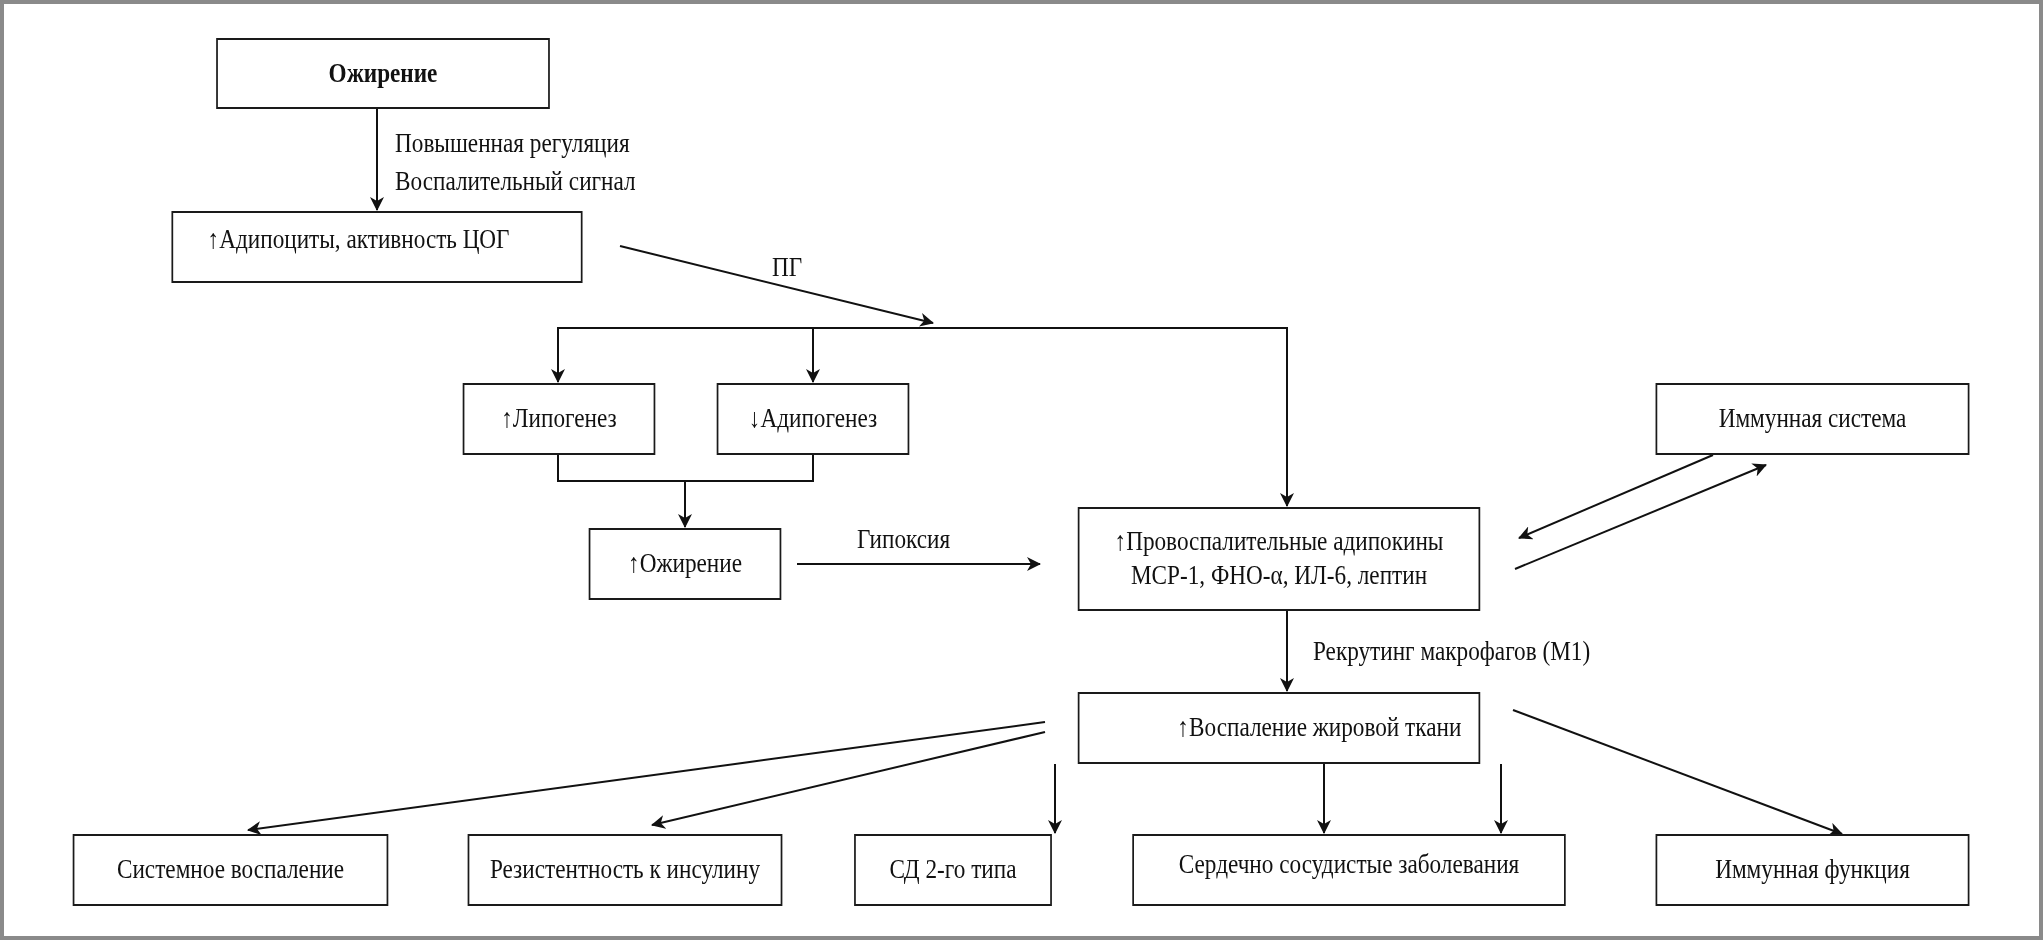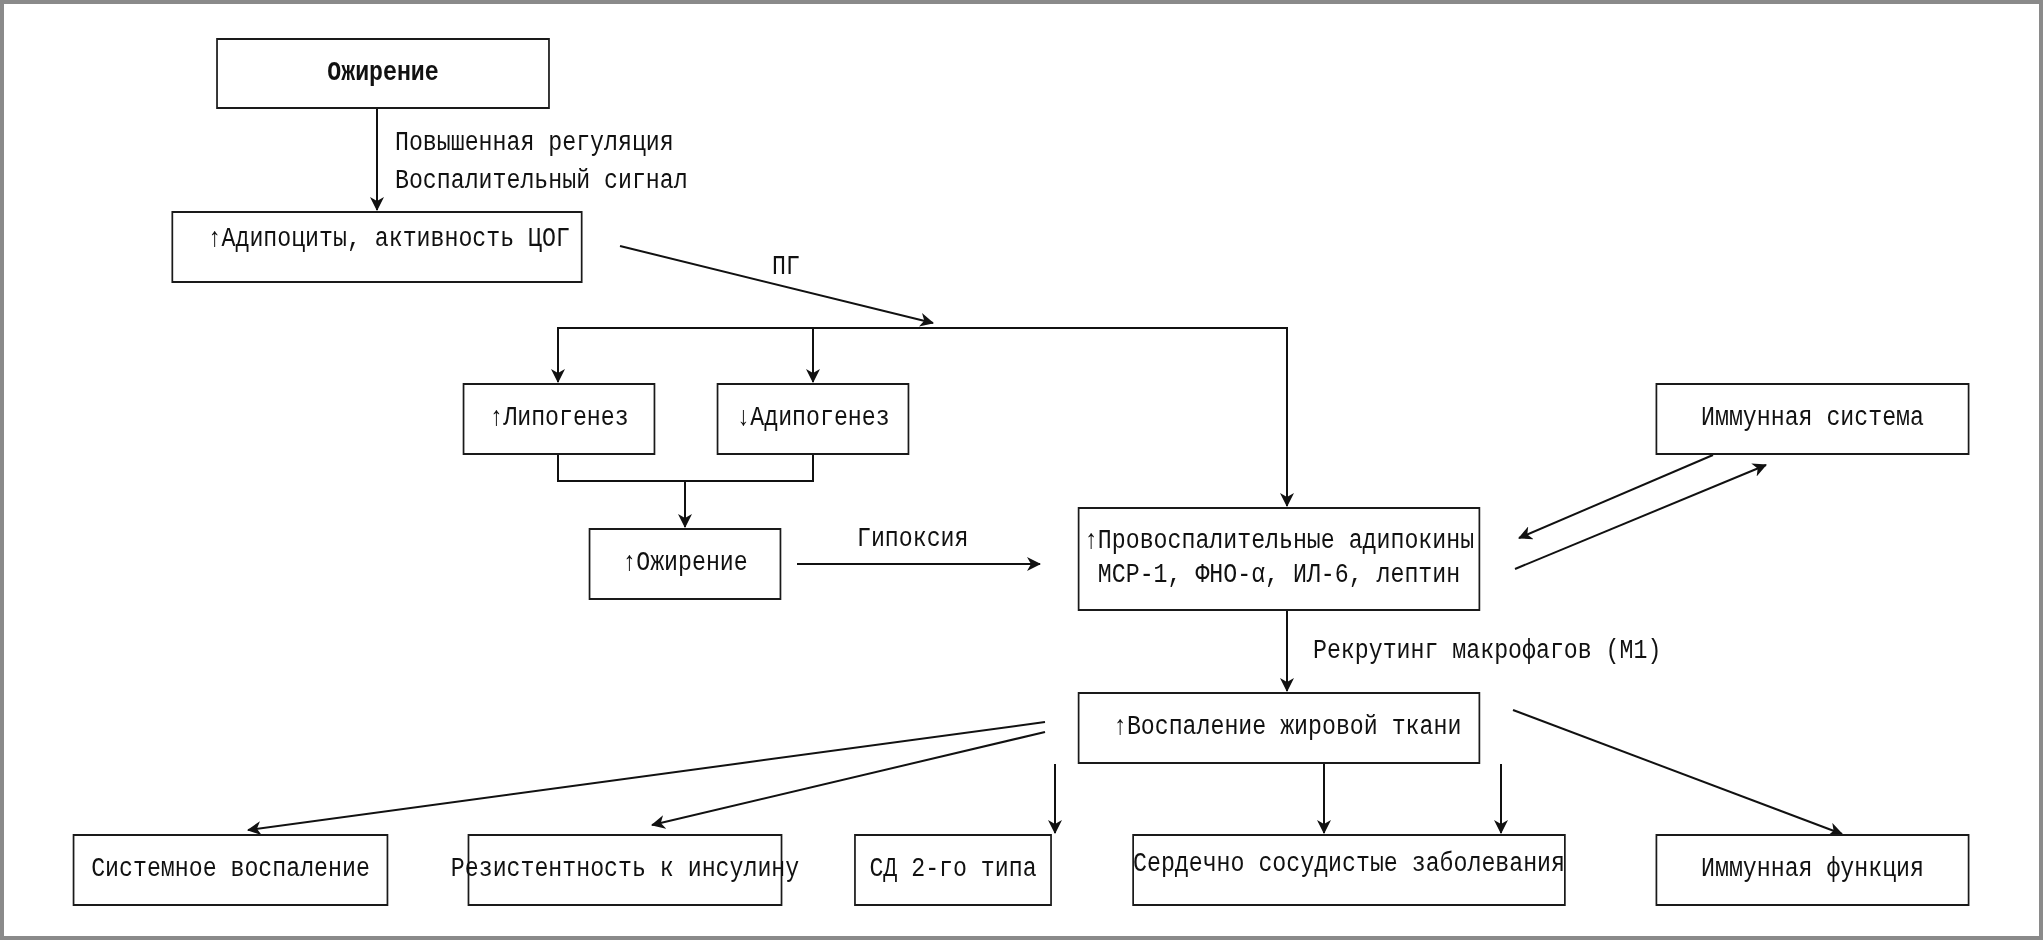--- a/index.html
+++ b/index.html
@@ -4,21 +4,21 @@
 <style>
   html, body { margin: 0; padding: 0; background: #ffffff; }
   #canvas {
     position: relative;
     width: 2043px;
     height: 940px;
     background: #ffffff;
     box-sizing: border-box;
     border: 4px solid #8a8a8a;
     overflow: hidden;
-    font-family: Liberation Mono, monospace;
+    font-family: Liberation Serif, serif;
     color: #111;
   }
   svg#links { position: absolute; left: 0; top: 0; }
   .node {
     position: absolute;
     box-sizing: border-box;
     border: 2px solid #1a1a1a;
     background: #fff;
     display: flex;
     align-items: center;

